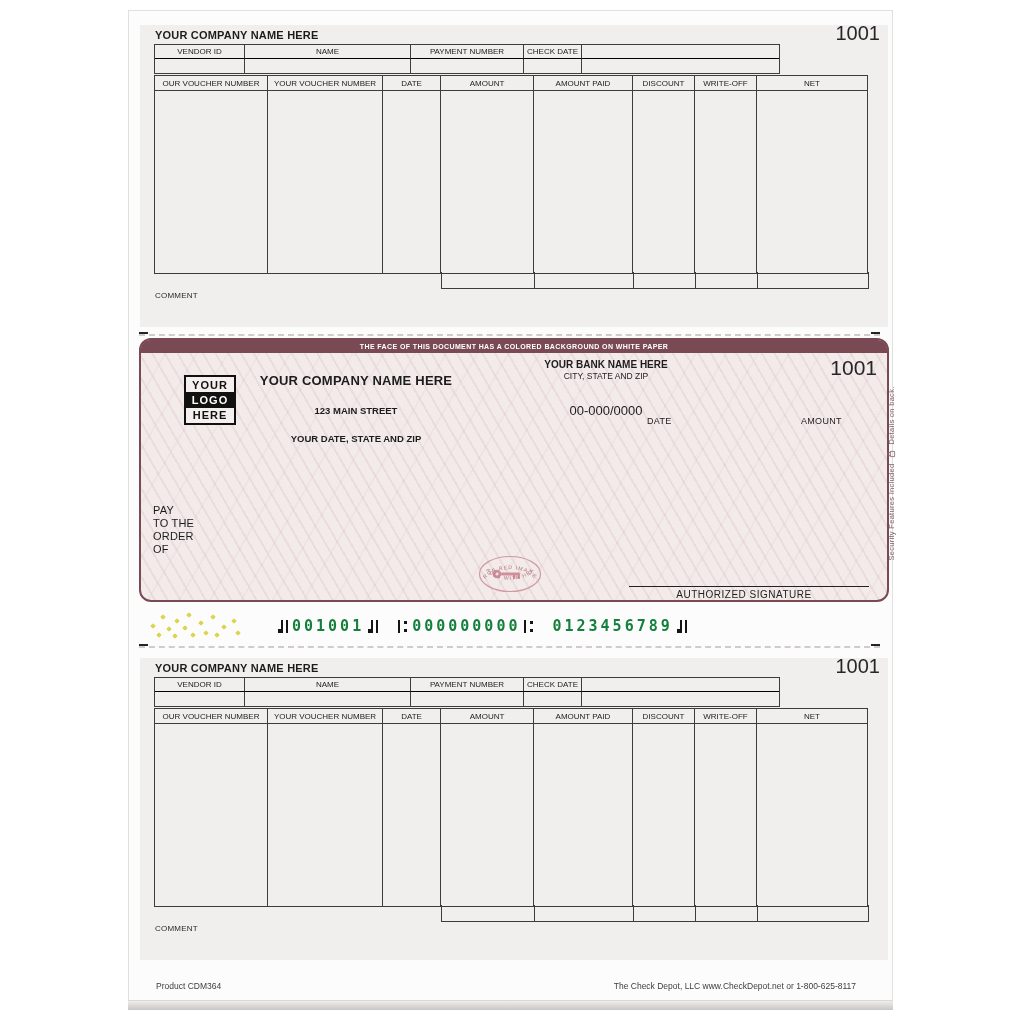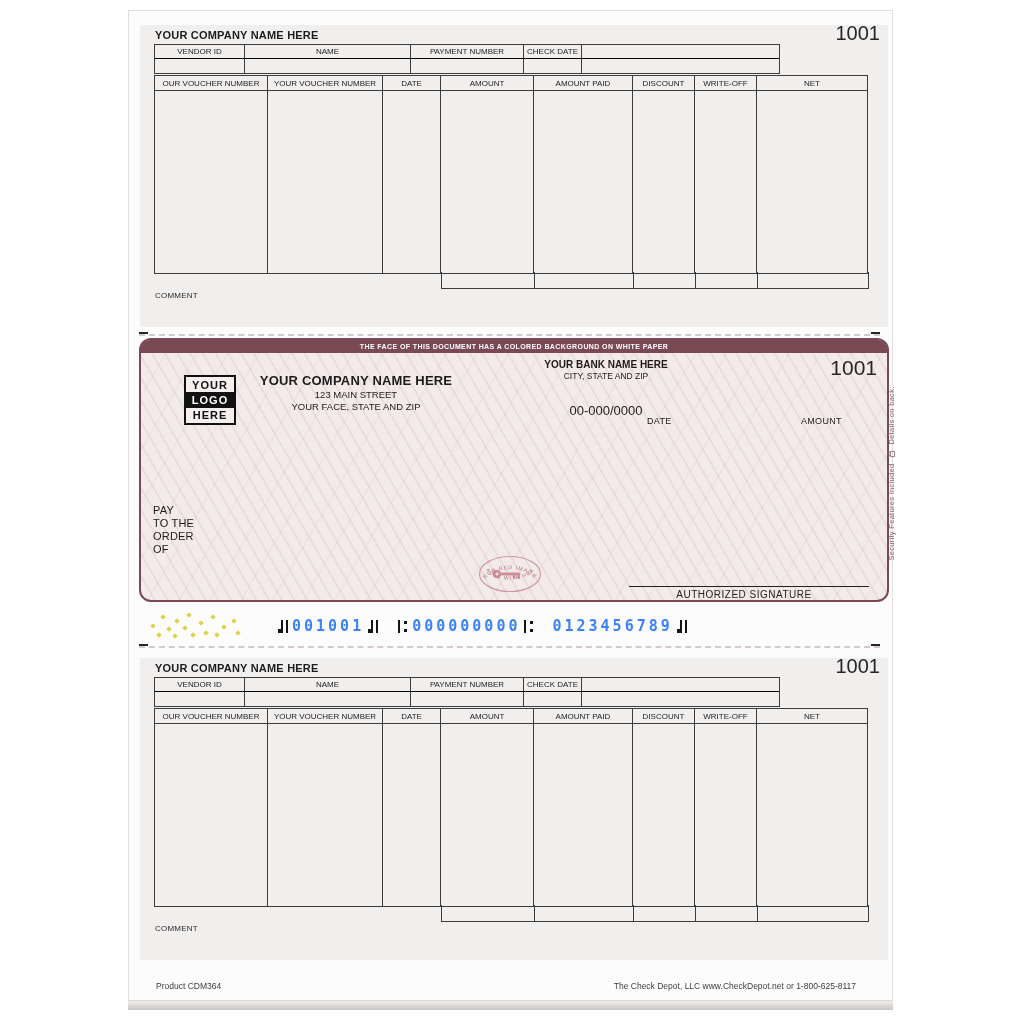--- a/index.html
+++ b/index.html
@@ -59,21 +59,21 @@
   .banner{position:absolute;left:0;right:0;top:0;height:13px;background:#7a4a54;
       border-radius:9px 9px 0 0;display:flex;align-items:center;justify-content:center;
       color:#fff;font-size:7px;font-weight:bold;letter-spacing:.4px;}
   .logo-box{position:absolute;left:43px;top:35px;width:52px;height:50px;border:2px solid #111;
       box-sizing:border-box;display:flex;flex-direction:column;background:#f6efef;}
   .logo-box span{flex:1;display:flex;align-items:center;justify-content:center;
       font-size:11px;font-weight:bold;letter-spacing:1px;color:#111;}
   .logo-box .inv{background:#111;color:#fff;}
   .co-block{position:absolute;left:100px;top:33px;width:230px;text-align:center;}
   .co-name{font-size:13px;font-weight:bold;letter-spacing:.2px;}
-  .co-addr{font-size:9.5px;margin-top:1px;}
+  .co-addr{font-size:9.5px;margin-top:17px;font-weight:bold;}
   .bank-block{position:absolute;left:380px;top:19px;width:170px;text-align:center;}
   .bank-name{font-size:10px;font-weight:bold;}
   .bank-addr{font-size:8.5px;margin-top:1px;}
   .chk-number{position:absolute;right:10px;top:16px;font-size:21px;color:#262626;}
   .fraction{position:absolute;left:412px;top:63px;width:106px;text-align:center;font-size:13px;}
   .date-label{position:absolute;left:506px;top:76px;font-size:9px;letter-spacing:.3px;}
   .amount-label{position:absolute;left:660px;top:76px;font-size:9px;letter-spacing:.3px;}
   .payee{position:absolute;left:12px;top:164px;font-size:11px;line-height:13px;letter-spacing:.2px;}
   .seal{position:absolute;left:336px;top:214px;width:66px;height:40px;}
   .sig-line{position:absolute;left:488px;top:246px;width:240px;border-top:1px solid #222;}
@@ -85,21 +85,21 @@
       display:flex;align-items:center;justify-content:center;gap:6px;
       transform:rotate(-90deg);transform-origin:center;
       font-size:7.5px;color:#83626a;letter-spacing:.3px;white-space:nowrap;}
 
   
   .stars{position:absolute;left:18px;top:601px;width:98px;height:26px;}
   .stars i{position:absolute;width:4px;height:4px;background:#ddd44e;transform:rotate(45deg);
       border-radius:1px;}
   .micr{position:absolute;left:146px;top:605px;height:20px;display:flex;align-items:center;
       font-family:"DejaVu Sans Mono",monospace;font-weight:bold;font-size:15px;
-      letter-spacing:3px;color:#3b82f6;white-space:nowrap;justify-content:flex-end;}
+      letter-spacing:3px;color:#15803d;white-space:nowrap;justify-content:flex-end;}
   .micr .grp{margin:0 1px;}
   .micr .gap{display:inline-block;width:14px;}
   .msym{display:inline-block;width:10px;height:13px;margin:0 3px;vertical-align:-1px;}
   .msym.onus{background:
       linear-gradient(#151515,#151515) 3px 0/2px 13px no-repeat,
       linear-gradient(#151515,#151515) 8px 0/2px 13px no-repeat,
       linear-gradient(#151515,#151515) 0 9px/4px 4px no-repeat;}
   .msym.transit{background:
       linear-gradient(#151515,#151515) 0 0/2px 13px no-repeat,
       linear-gradient(#151515,#151515) 6px 1px/3px 3px no-repeat,
@@ -163,21 +163,21 @@
     <div class="check">
       <div class="banner">THE FACE OF THIS DOCUMENT HAS A COLORED BACKGROUND ON WHITE PAPER</div>
       <div class="logo-box">
         <span>YOUR</span>
         <span class="inv">LOGO</span>
         <span>HERE</span>
       </div>
       <div class="co-block">
         <div class="co-name">YOUR COMPANY NAME HERE</div>
         <div class="co-addr">123 MAIN STREET</div>
-        <div class="co-addr">YOUR FACE, STATE AND ZIP</div>
+        <div class="co-addr">YOUR DATE, STATE AND ZIP</div>
       </div>
       <div class="bank-block">
         <div class="bank-name">YOUR BANK NAME HERE</div>
         <div class="bank-addr">CITY, STATE AND ZIP</div>
       </div>
       <div class="chk-number">1001</div>
       <div class="fraction">00-000/0000</div>
       <div class="date-label">DATE</div>
       <div class="amount-label">AMOUNT</div>
       <div class="payee">

